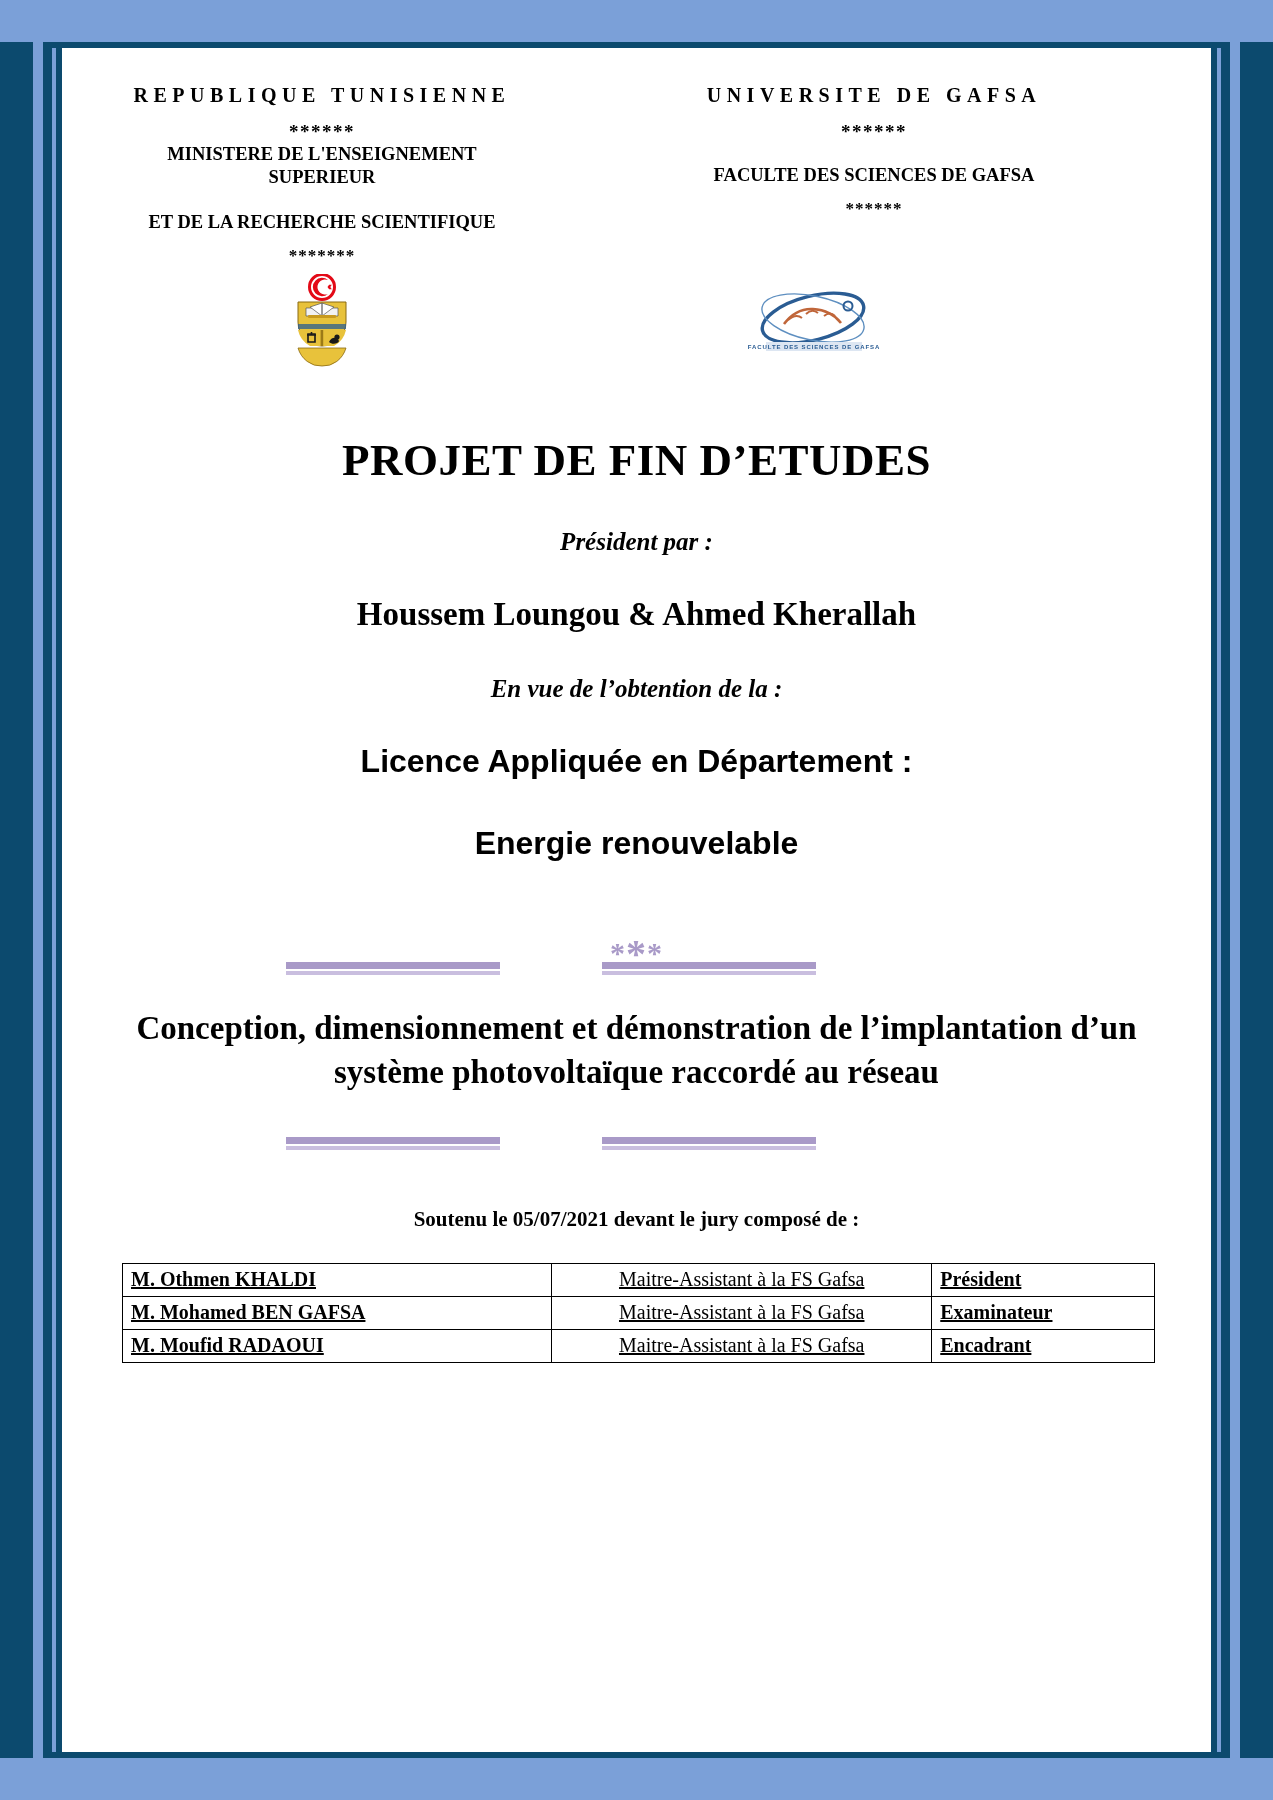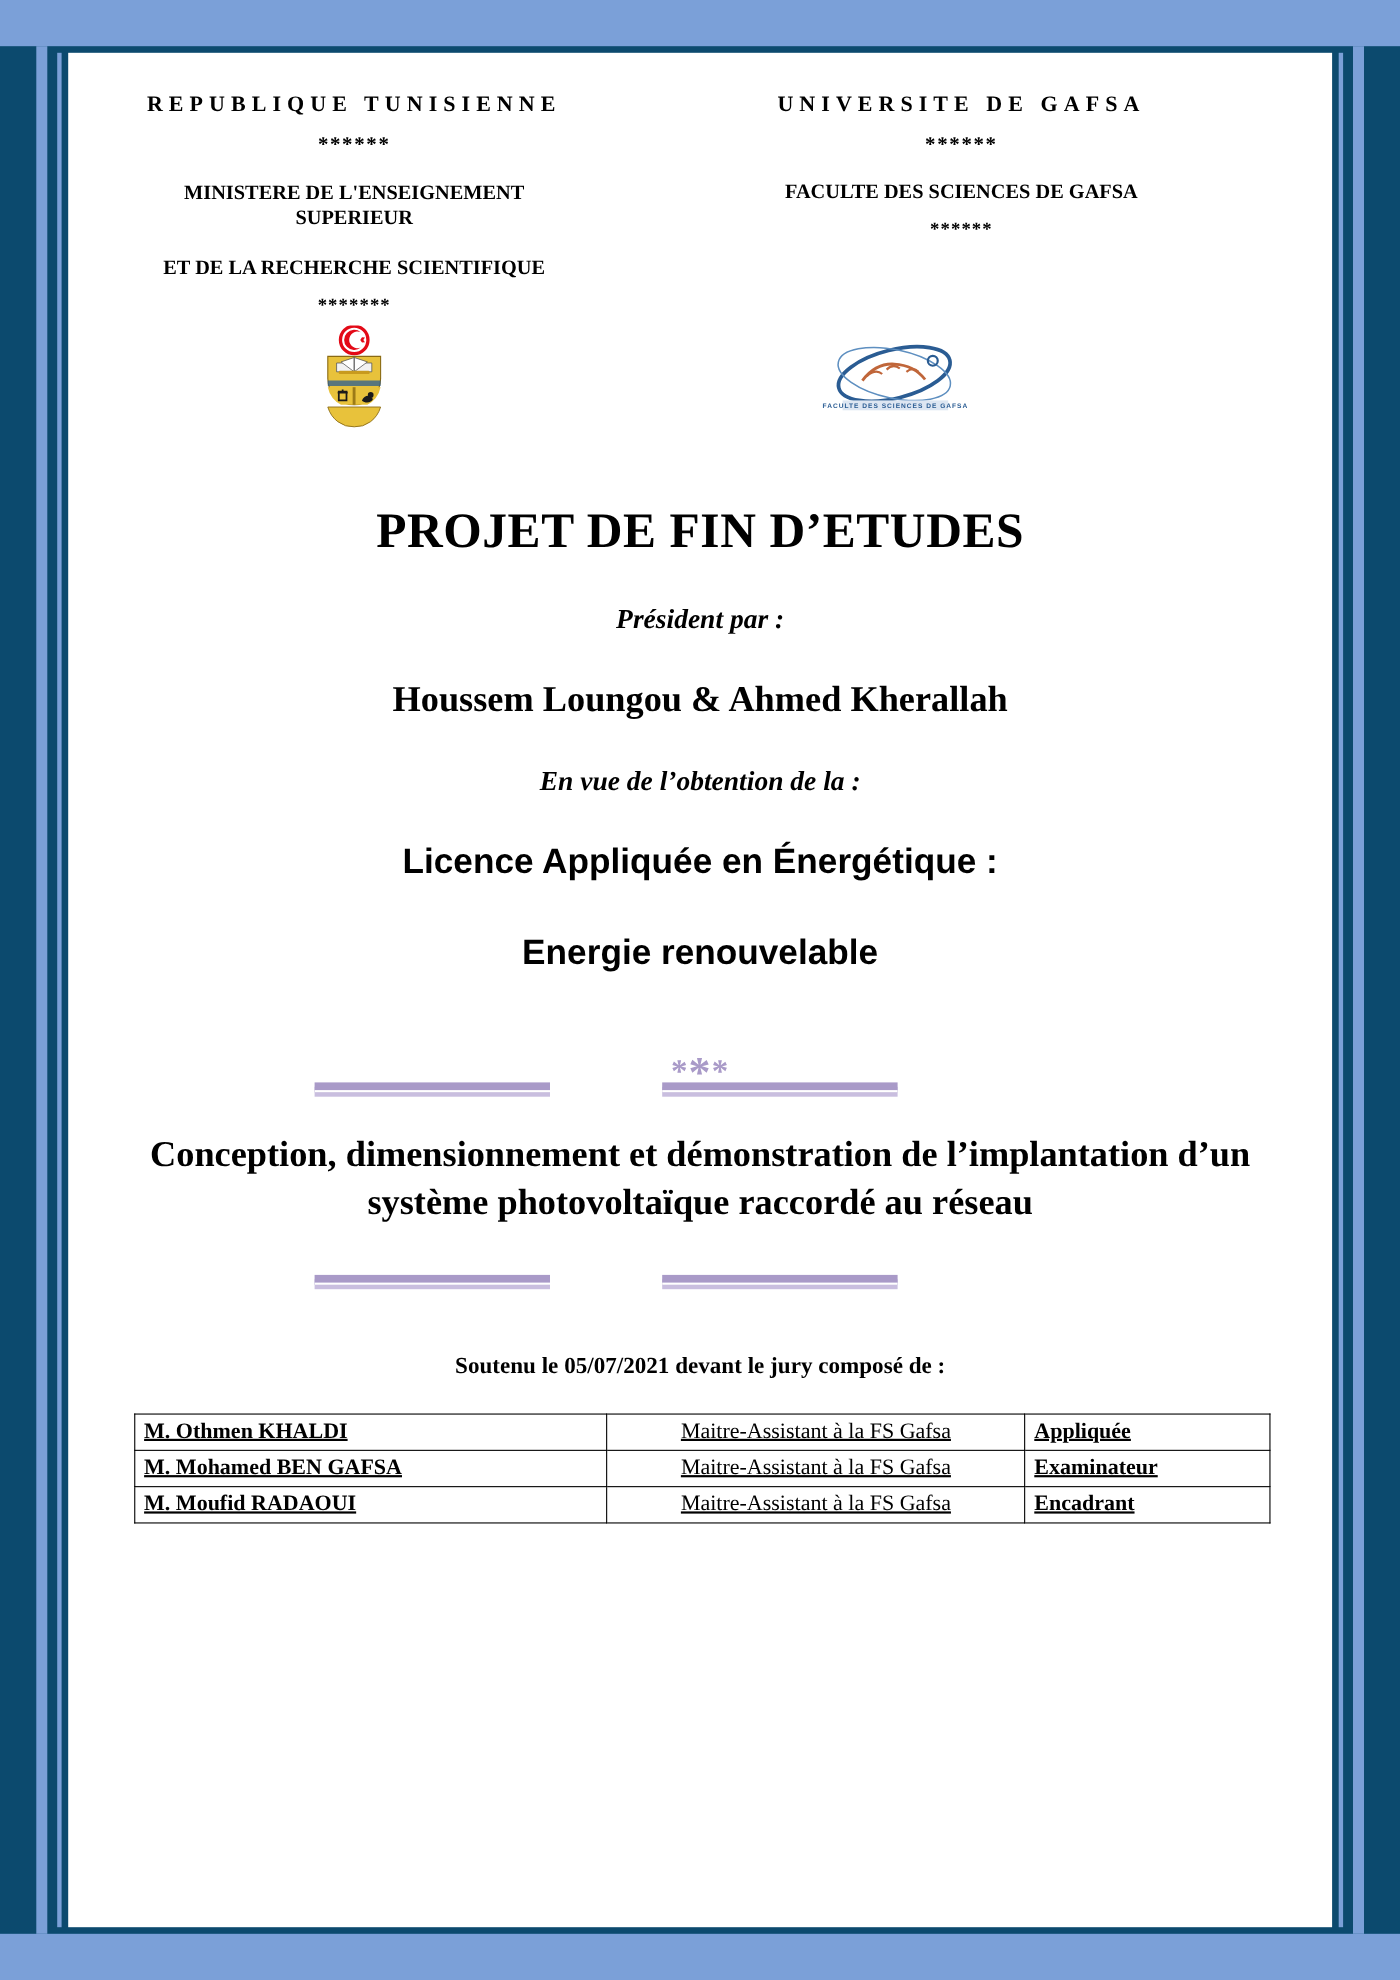--- a/index.html
+++ b/index.html
@@ -69,21 +69,20 @@
   .stars-sm {
     font-weight: bold;
     font-size: 17px;
     letter-spacing: 1px;
     margin-top: 13px;
   }
   .inst-line {
     font-weight: bold;
     font-size: 18.5px;
     line-height: 1.26;
-    margin-top: 22px;
   }
   .inst-line2 {
     font-weight: bold;
     font-size: 18.5px;
     margin-top: 22px;
   }
   .dept {
     font-weight: bold;
     font-size: 23px;
     margin-top: 20px;
@@ -302,21 +301,21 @@
         <rect x="28" y="66" width="96" height="9" fill="#DDE6F2"></rect>
         <text x="76" y="73" font-family="'Liberation Sans', sans-serif" font-size="6" font-weight="bold" fill="#2A5C93" text-anchor="middle" letter-spacing="0.9">FACULTE DES SCIENCES DE GAFSA</text>
       </svg>
 
     </div>
 
     <div class="pfe-title">PROJET DE FIN D’ETUDES</div>
     <div class="presente-par">Président par :</div>
     <div class="authors">Houssem Loungou &amp; Ahmed Kherallah</div>
     <div class="envue">En vue de l’obtention de la :</div>
-    <div class="degree">Licence Appliquée en Énergétique :</div>
+    <div class="degree">Licence Appliquée en Département :</div>
     <div class="degree2">Energie renouvelable</div>
 
     <div class="sep">
       <div class="rule rule-left"></div>
       <div class="rule rule-right"></div>
       <div class="sep-stars">*<span class="big">*</span>*</div>
     </div>
 
     <div class="subject">Conception, dimensionnement et démonstration de l’implantation d’un système photovoltaïque raccordé au réseau</div>
 
@@ -326,21 +325,21 @@
     </div>
 
     <div class="soutenu">Soutenu le 05/07/2021 devant le jury composé de :</div>
 
     <div class="jury-wrap">
       <table class="jury">
         <tbody>
           <tr>
             <td class="c-name">M. Othmen KHALDI</td>
             <td class="c-rank">Maitre-Assistant à la FS Gafsa</td>
-            <td class="c-role">Appliquée</td>
+            <td class="c-role">Président</td>
           </tr>
           <tr>
             <td class="c-name">M. Mohamed BEN GAFSA</td>
             <td class="c-rank">Maitre-Assistant à la FS Gafsa</td>
             <td class="c-role">Examinateur</td>
           </tr>
           <tr>
             <td class="c-name">M. Moufid RADAOUI</td>
             <td class="c-rank">Maitre-Assistant à la FS Gafsa</td>
             <td class="c-role">Encadrant</td>

